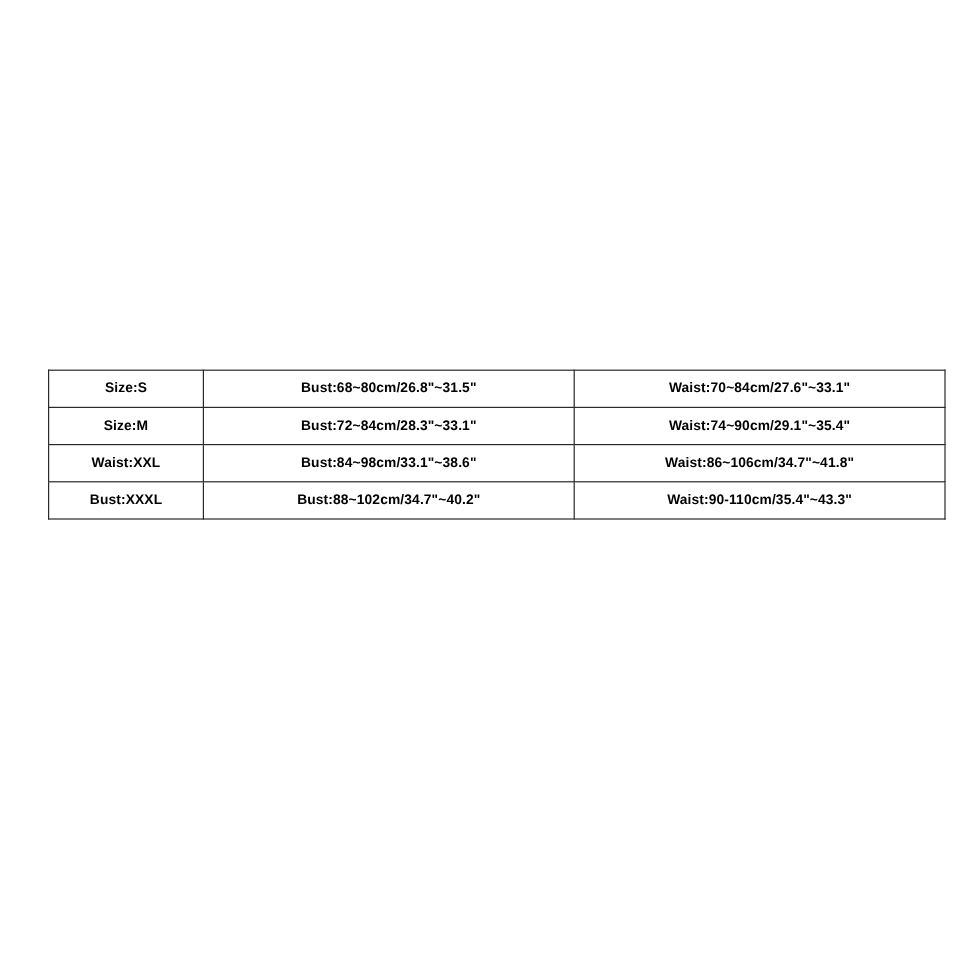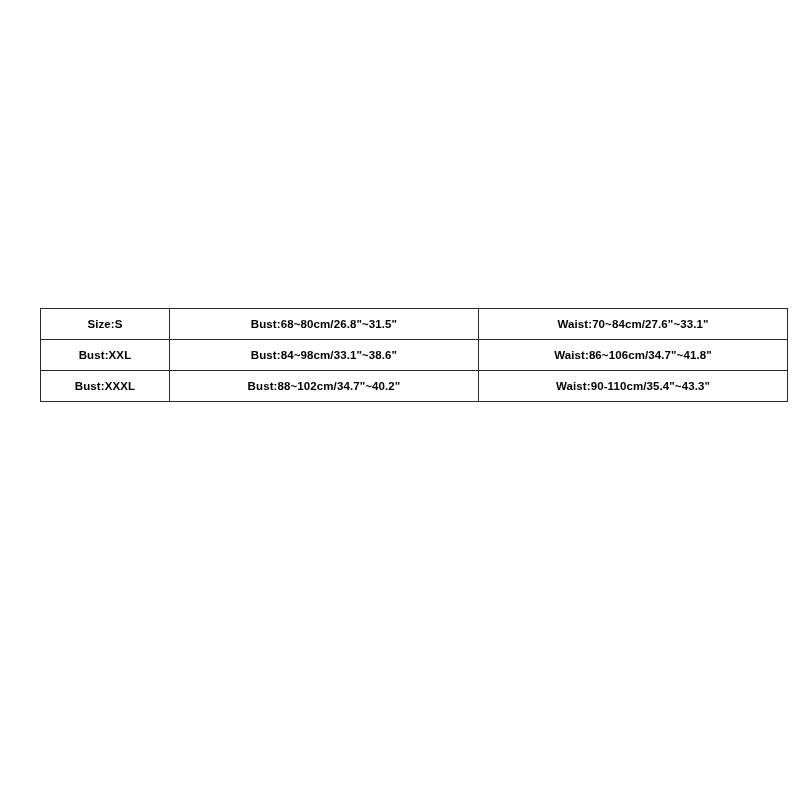--- a/index.html
+++ b/index.html
@@ -55,21 +55,26 @@
 
 <div class="page">
   <table class="size-chart">
     <tbody>
       <tr>
         <td class="col-size">Size:S</td>
         <td class="col-bust">Bust:68~80cm/26.8"~31.5"</td>
         <td class="col-waist">Waist:70~84cm/27.6"~33.1"</td>
       </tr>
       <tr>
-        <td class="col-size">Bust:XXL</td>
+        <td class="col-size">Size:M</td>
+        <td class="col-bust">Bust:72~84cm/28.3"~33.1"</td>
+        <td class="col-waist">Waist:74~90cm/29.1"~35.4"</td>
+      </tr>
+      <tr>
+        <td class="col-size">Waist:XXL</td>
         <td class="col-bust">Bust:84~98cm/33.1"~38.6"</td>
         <td class="col-waist">Waist:86~106cm/34.7"~41.8"</td>
       </tr>
       <tr>
         <td class="col-size">Bust:XXXL</td>
         <td class="col-bust">Bust:88~102cm/34.7"~40.2"</td>
         <td class="col-waist">Waist:90-110cm/35.4"~43.3"</td>
       </tr>
     </tbody>
   </table>

